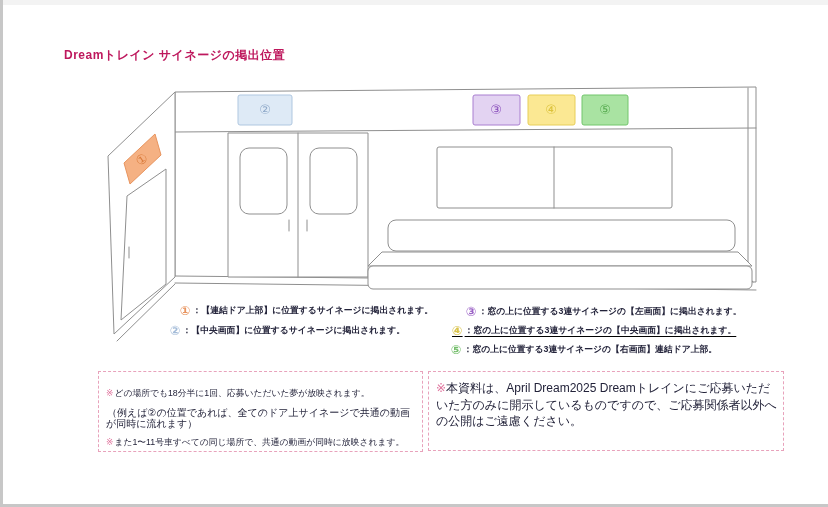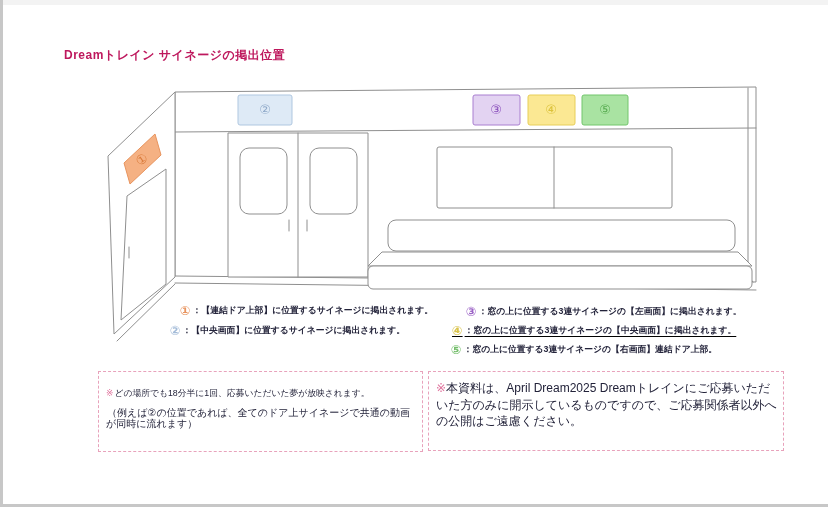--- a/index.html
+++ b/index.html
@@ -104,19 +104,22 @@
   <span class="lnum" style="color: rgb(116, 190, 107);">⑤</span><span class="ltext">：窓の上に位置する3連サイネージの【右画面】連結ドア上部。</span>
 </div>
 
 <div class="note-box left" style="left:98px;top:371px;width:325px;height:81px;">
   <div class="note-line" style="color: rgb(35, 35, 58);">
     <span class="marker" style="color: rgb(224, 117, 158);">※</span><span>どの場所でも18分半に1回、応募いただいた夢が放映されます。</span>
   </div>
   <div class="note-line small" style="color: rgb(35, 35, 58);">
     <span class="marker" style="color: rgb(224, 117, 158);"></span><span>（例えば②の位置であれば、全てのドア上サイネージで共通の動画が同時に流れます）</span>
   </div>
+  <div class="note-line" style="color: rgb(35, 35, 58);">
+    <span class="marker" style="color: rgb(224, 117, 158);">※</span><span>また1〜11号車すべての同じ場所で、共通の動画が同時に放映されます。</span>
+  </div>
 </div>
 
 <div class="note-box right" style="left:428px;top:371px;width:356px;height:80px;">
   <div class="note-para" style="color: rgb(35, 35, 58);">
     <span class="marker" style="color: rgb(224, 117, 158);">※</span><span>本資料は、April Dream2025 Dreamトレインにご応募いただいた方のみに開示しているものですので、ご応募関係者以外への公開はご遠慮ください。</span>
   </div>
 </div>
 
 </body></html>

